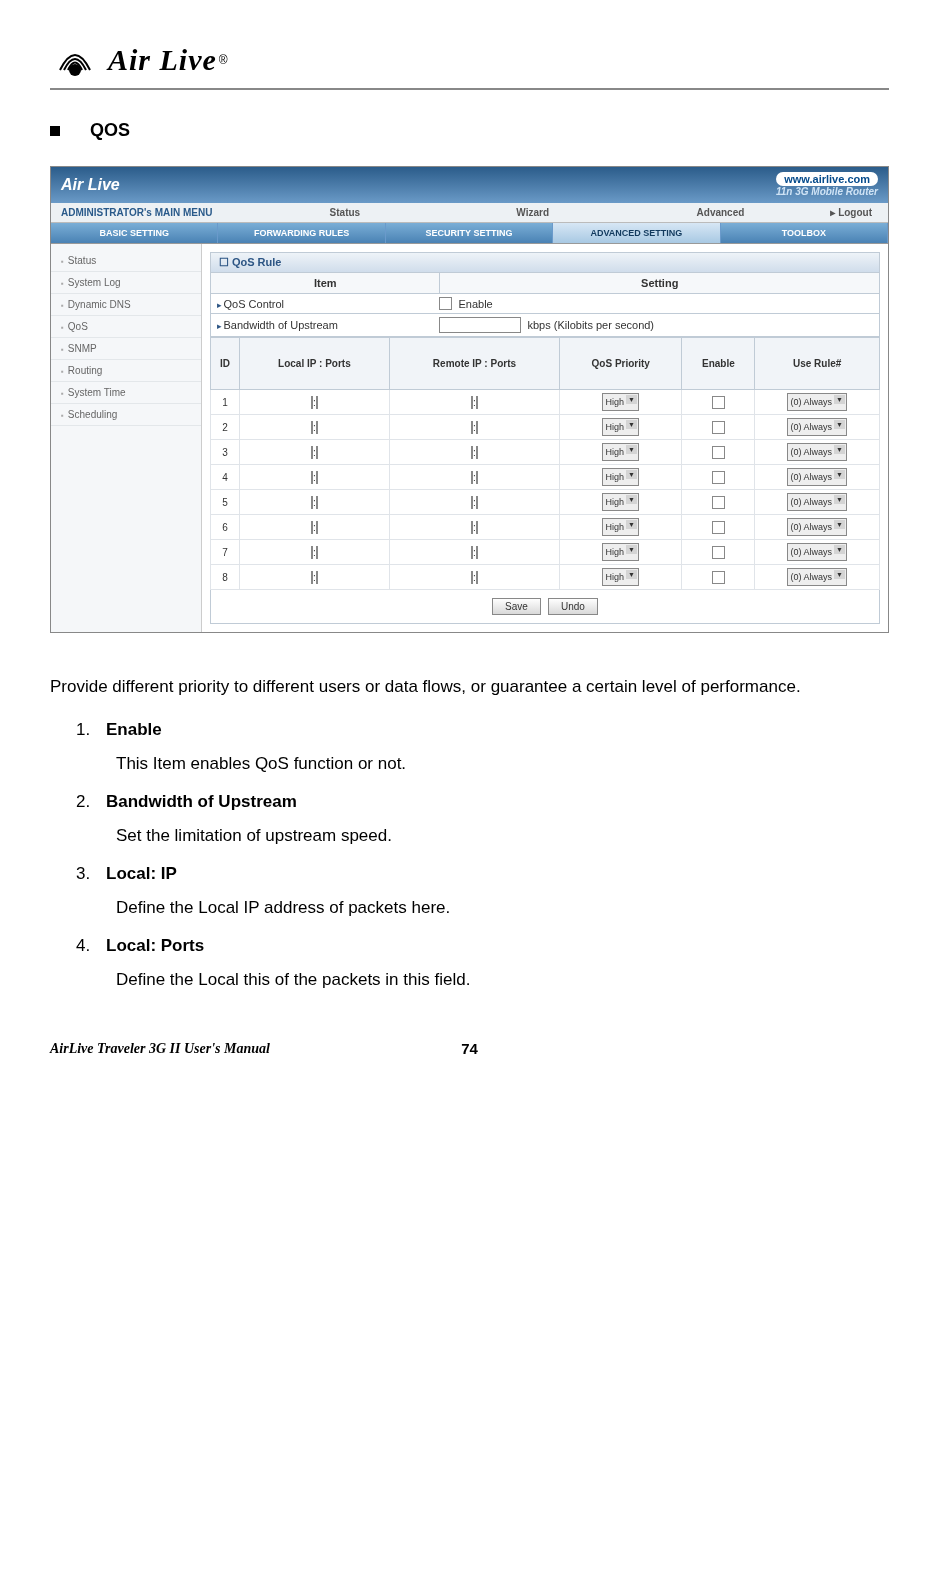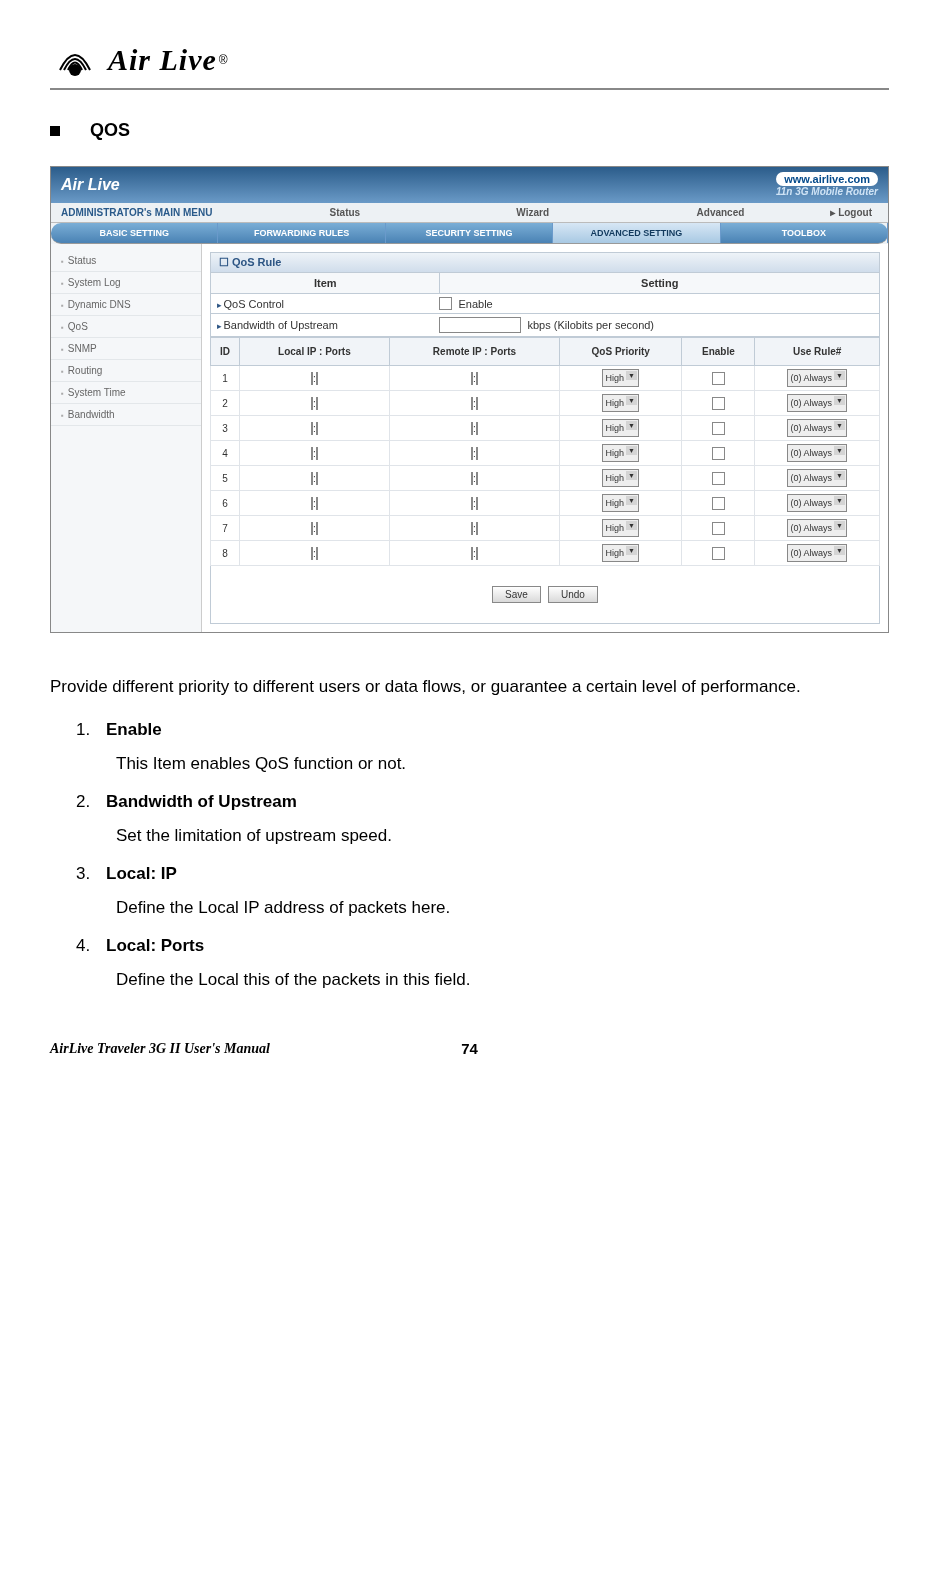--- a/index.html
+++ b/index.html
@@ -71,21 +71,20 @@
     color: #2a5a8a;
     font-weight: bold;
   }
   .ss-menu-main { padding: 4px 10px; flex: 0 0 auto; min-width: 180px; }
   .ss-menu-item { flex: 1; text-align: center; padding: 4px 0; color: #555;}
   .ss-menu-logout { padding: 4px 16px; color: #555; }
   .ss-tabrow {
     display: flex;
     background: linear-gradient(#7aaed6,#4a82b4);
     border-bottom: 1px solid #999;
-    border-radius: 10px;
   }
   .ss-tab {
     flex: 1;
     text-align: center;
     color: #fff;
     font-size: 9px;
     font-weight: bold;
     padding: 5px 0;
     border-right: 1px solid #6a9acb;
   }
@@ -161,37 +160,37 @@
     background:#d4d4d4;
     padding:1px 2px;
   }
   .ss-table {
     border: 1px solid #c0cbd6;
     border-top:none;
   }
   .ss-table th {
     background:#f1f4f8;
     font-size:10px;
-    padding:8px 2px;
+    padding:20px 2px;
     border:1px solid #c0cbd6;
     font-weight:bold;
   }
   .ss-table td {
     padding:3px 2px;
     border:1px solid #e0e4e9;
     text-align:center;
     font-size:10px;
   }
   .ss-btn {
     display:inline-block;
     border:1px solid #888;
     background:linear-gradient(#fefefe,#d9d9d9);
     font-size:10px;
     padding:2px 12px;
-    margin:18px 2px;
+    margin:6px 2px;
     cursor:pointer;
   }
   .ss-btnrow{
     text-align:center;
     border:1px solid #c0cbd6;
     border-top:none;
     padding:2px;
   }
 
   .desc-text { font-size: 17px; line-height: 1.7; margin-bottom: 16px;}
@@ -256,21 +255,21 @@
   </div>
   <div class="ss-body">
     <div class="ss-side">
       <div class="ss-side-item">Status</div>
       <div class="ss-side-item">System Log</div>
       <div class="ss-side-item">Dynamic DNS</div>
       <div class="ss-side-item">QoS</div>
       <div class="ss-side-item">SNMP</div>
       <div class="ss-side-item">Routing</div>
       <div class="ss-side-item">System Time</div>
-      <div class="ss-side-item">Bandwidth</div>
+      <div class="ss-side-item">Scheduling</div>
     </div>
     <div class="ss-main">
       <div class="ss-panel-head">☐ <span>QoS Rule</span></div>
       <div class="ss-subhead-row">
         <div style="flex:0 0 33%">Item</div>
         <div style="flex:1">Setting</div>
       </div>
       <div class="ss-form-row">
         <div style="flex:0 0 33%"><span class="ss-arrow">▸</span><span>QoS Control</span></div>
         <span class="ss-chk"></span>

